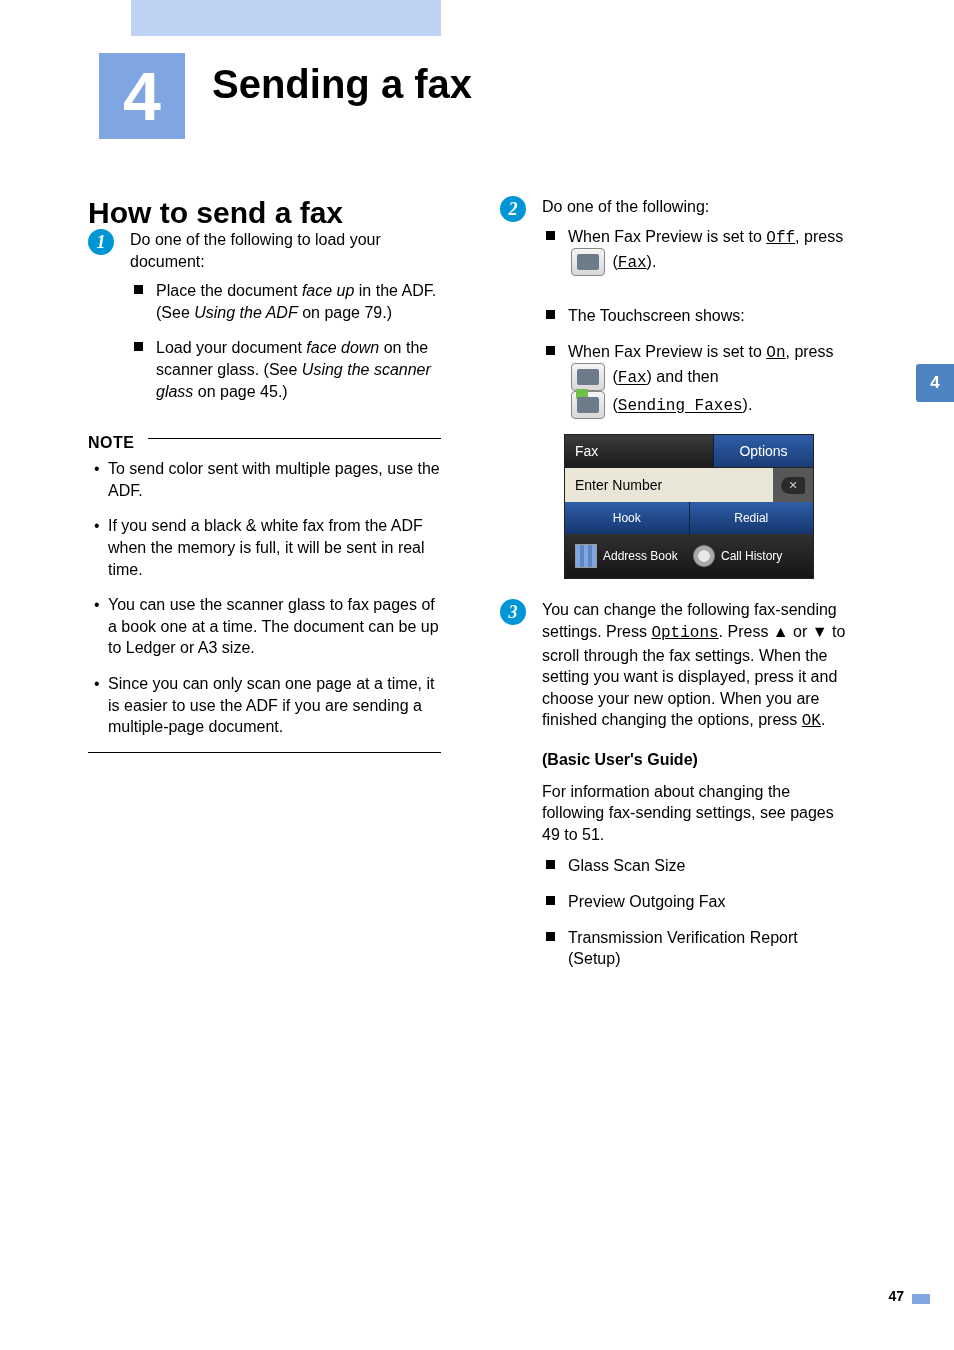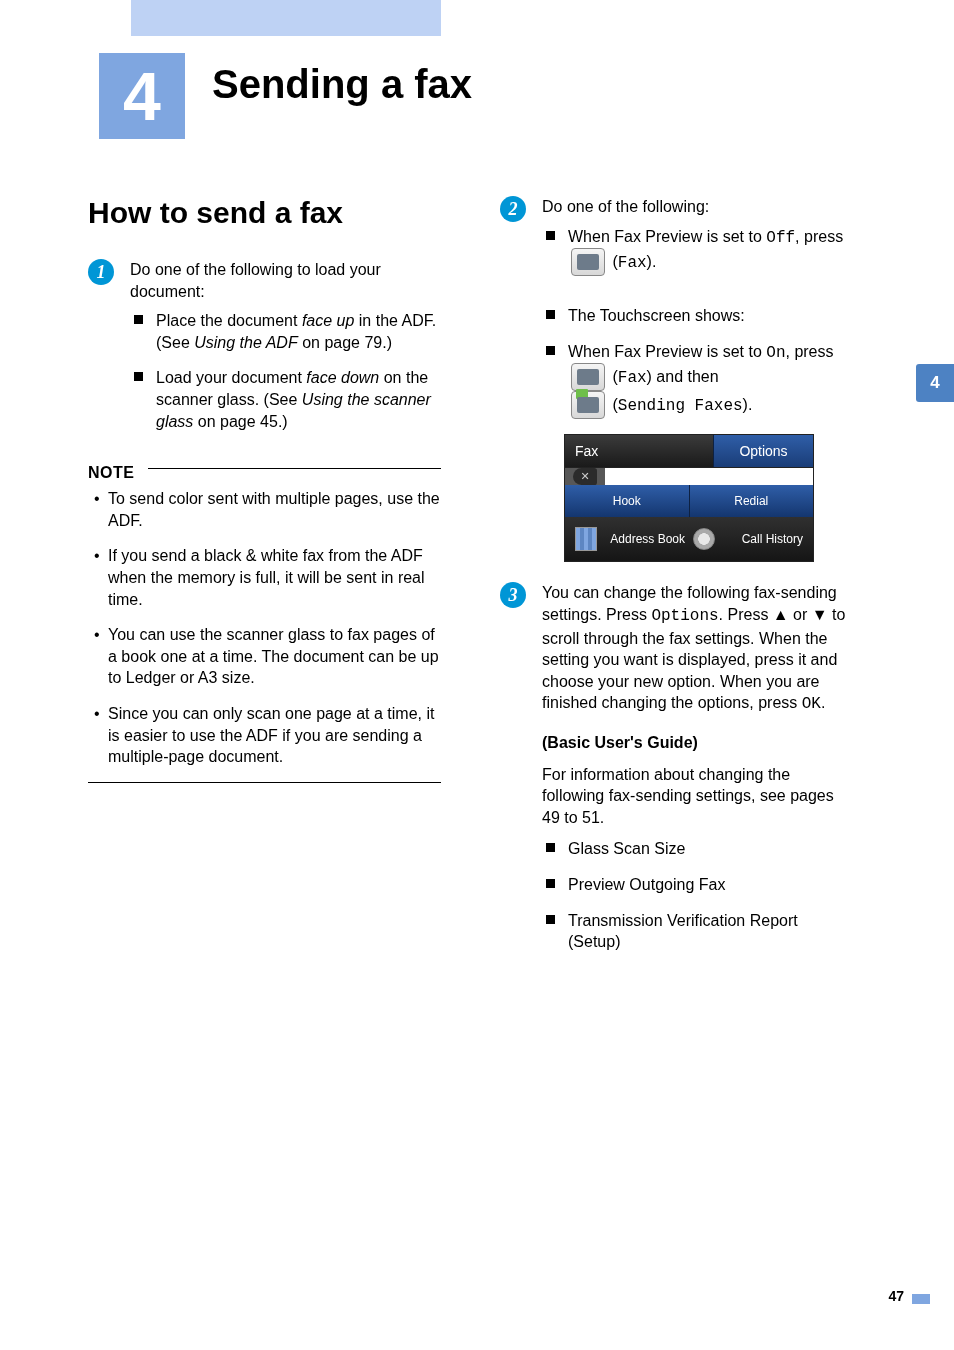--- a/index.html
+++ b/index.html
@@ -5,36 +5,36 @@
   * { box-sizing: border-box; margin: 0; padding: 0; }
   html, body { width: 954px; height: 1350px; background: #ffffff; font-family: Arial, Helvetica, sans-serif; color: #000; }
   .page { position: relative; width: 954px; height: 1350px; }
   .topband { position: absolute; top: 0; left: 131px; width: 310px; height: 36px; background: #bed2f4; }
   .tab { position: absolute; right: 0; top: 364px; width: 38px; height: 38px; background: #4d82c3; color: #fff; font-weight: bold; font-size: 17px; display: flex; align-items: center; justify-content: center; border-top-left-radius: 3px; border-bottom-left-radius: 3px; }
   .chapter-box { position: absolute; left: 99px; top: 53px; width: 86px; height: 86px; background: #7fa6e0; color: #fff; display: flex; align-items: center; justify-content: center; font-size: 68px; font-weight: bold; font-family: Arial, sans-serif; }
   .chapter-title { position: absolute; left: 212px; top: 62px; font-size: 40px; font-weight: bold; }
   .col { position: absolute; width: 353px; }
   .col-left { left: 88px; top: 196px; }
   .col-right { left: 500px; top: 196px; }
-  .section-h1 { font-size: 30px; font-weight: bold; margin-bottom: 30px; line-height: 1.1;}
+  .section-h1 { font-size: 30px; font-weight: bold; line-height: 1.1;}
   .body-text { font-size: 16px; line-height: 1.35; margin-bottom: 16px; }
   .step { position: relative; padding-left: 42px; margin-bottom: 12px; }
   .step-num { position: absolute; left: 0; top: 0; width: 26px; height: 26px; border-radius: 50%; background: #0096d6; color: #fff; font-weight: bold; font-style: italic; font-size: 18px; display: flex; align-items: center; justify-content: center; font-family: "Times New Roman", serif;}
   .square-list { list-style: none; padding-left: 26px; margin-top: 8px; margin-bottom: 8px;}
   .square-list > li { position: relative; font-size: 16px; line-height: 1.35; margin-bottom: 14px; }
   .square-list > li::before { content: ""; position: absolute; left: -22px; top: 5px; width: 9px; height: 9px; background: #000; }
   .note-head { font-size: 16px; font-weight: bold; letter-spacing: 0.5px; margin-top: 18px; margin-bottom: 6px; position: relative;}
   .note-line-top { display:flex; align-items:center; gap:14px;}
   .note-line-top .rule{ flex:1; height:1px; background:#000; margin-top:3px;}
   .note-list { list-style: none; padding-left: 20px; }
   .note-list > li { position: relative; font-size: 16px; line-height: 1.35; margin-bottom: 14px; }
   .note-list > li::before { content: "•"; position: absolute; left: -14px; top: 0; font-size: 16px; }
   .note-end-rule { height:1px; background:#000; margin-top:4px;}
   .italic { font-style: italic; }
-  .mono { font-family: "Courier New", monospace; }
+  .mono { font-family: "Courier New", monospace; text-decoration: underline; }
   .inline-icon { display: inline-flex; vertical-align: middle; width: 34px; height: 28px; border: 1px solid #888; border-radius: 4px; background: linear-gradient(#f5f5f5,#d8d8d8); align-items: center; justify-content: center; margin: 0 3px; position: relative; top:-1px;}
   .inline-icon .inner { width: 22px; height: 16px; background: #6d7b8a; border-radius: 2px; position: relative;}
   .inline-icon.arrow .badge{ position:absolute; top:-3px; left:4px; width:12px; height:10px; background:#6fbf4b; border-radius:1px;}
   .step p { font-size:16px; line-height:1.35;}
   .subhead{ font-weight:bold; font-size:16px; margin:16px 0 10px;}
   
   .ts { width: 250px; margin: 10px 0 20px 22px; font-family: Arial, sans-serif; border:1px solid #222;}
   .ts-row1{ display:flex;}
   .ts-fax{ flex:1; background: linear-gradient(#3b3b3b,#1a1a1a); color:#fff; font-size:14px; padding:8px 10px;}
   .ts-options{ width:100px; background: linear-gradient(#2f5ea8,#1a3d78); color:#fff; font-size:14px; text-align:center; padding:8px 4px; border-left:1px solid #0d2142;}
@@ -42,21 +42,21 @@
   .ts-enter-txt{ flex:1; background:#e9e6d7; padding:9px 10px; font-size:14px;}
   .ts-enter-x{ width:40px; background:#575757; display:flex; align-items:center; justify-content:center;}
   .ts-enter-x .pill{ background:#2b2b2b; color:#ccc; font-size:11px; padding:2px 7px; border-radius:9px 3px 3px 9px;}
   .ts-row2{ display:flex;}
   .ts-hook,.ts-redial{ flex:1; background: linear-gradient(#2f5ea8,#14366f); color:#fff; font-size:12px; text-align:center; padding:9px 4px;}
   .ts-redial{ border-left:1px solid #0d2142;}
   .ts-row3{ display:flex; background: linear-gradient(#303030,#151515); padding:6px 6px;}
   .ts-ab,.ts-ch{ flex:1; display:flex; align-items:center; gap:6px; color:#fff; font-size:12px; padding:4px 4px;}
   .ts-ab-icon{ width:22px; height:24px; background: repeating-linear-gradient(90deg,#7fa6e0 0 4px,#5d86c2 4px 8px); border:1px solid #999;}
   .ts-ch-icon{ width:22px; height:22px; border-radius:50%; background: radial-gradient(circle at 50% 50%, #e8e8e8 0 40%, #a9a9a9 41% 100%); border:1px solid #888;}
-  .ts-ab span,.ts-ch span{ line-height:1.1; text-align:right; flex:1;}
+  .ts-ab span,.ts-ch span{ line-height:1.1; text-align:left; flex:1;}
   
   .pagenum { position: absolute; right: 50px; bottom: 46px; font-size: 14px; font-weight: bold;}
   .pagenum-bar { position:absolute; right:24px; bottom:46px; width:18px; height:10px; background:#7fa6e0;}
   .arrow{ font-family: Arial, sans-serif;}
 </style>
 </head>
 <body>
 <div class="page">
 
 <div class="topband"></div>
@@ -121,20 +121,21 @@
         (<span class="mono">Sending Faxes</span><span>).</span>
       </li>
     </ul>
 
     <div class="ts">
       <div class="ts-row1">
         <div class="ts-fax">Fax</div>
         <div class="ts-options">Options</div>
       </div>
       <div class="ts-enter">
+        <div class="ts-enter-txt">Enter Number</div>
         <div class="ts-enter-x">
               <span class="pill">✕</span>
             </div>
       </div>
       <div class="ts-row2">
         <div class="ts-hook">Hook</div>
         <div class="ts-redial">Redial</div>
       </div>
       <div class="ts-row3">
         <div class="ts-ab">

